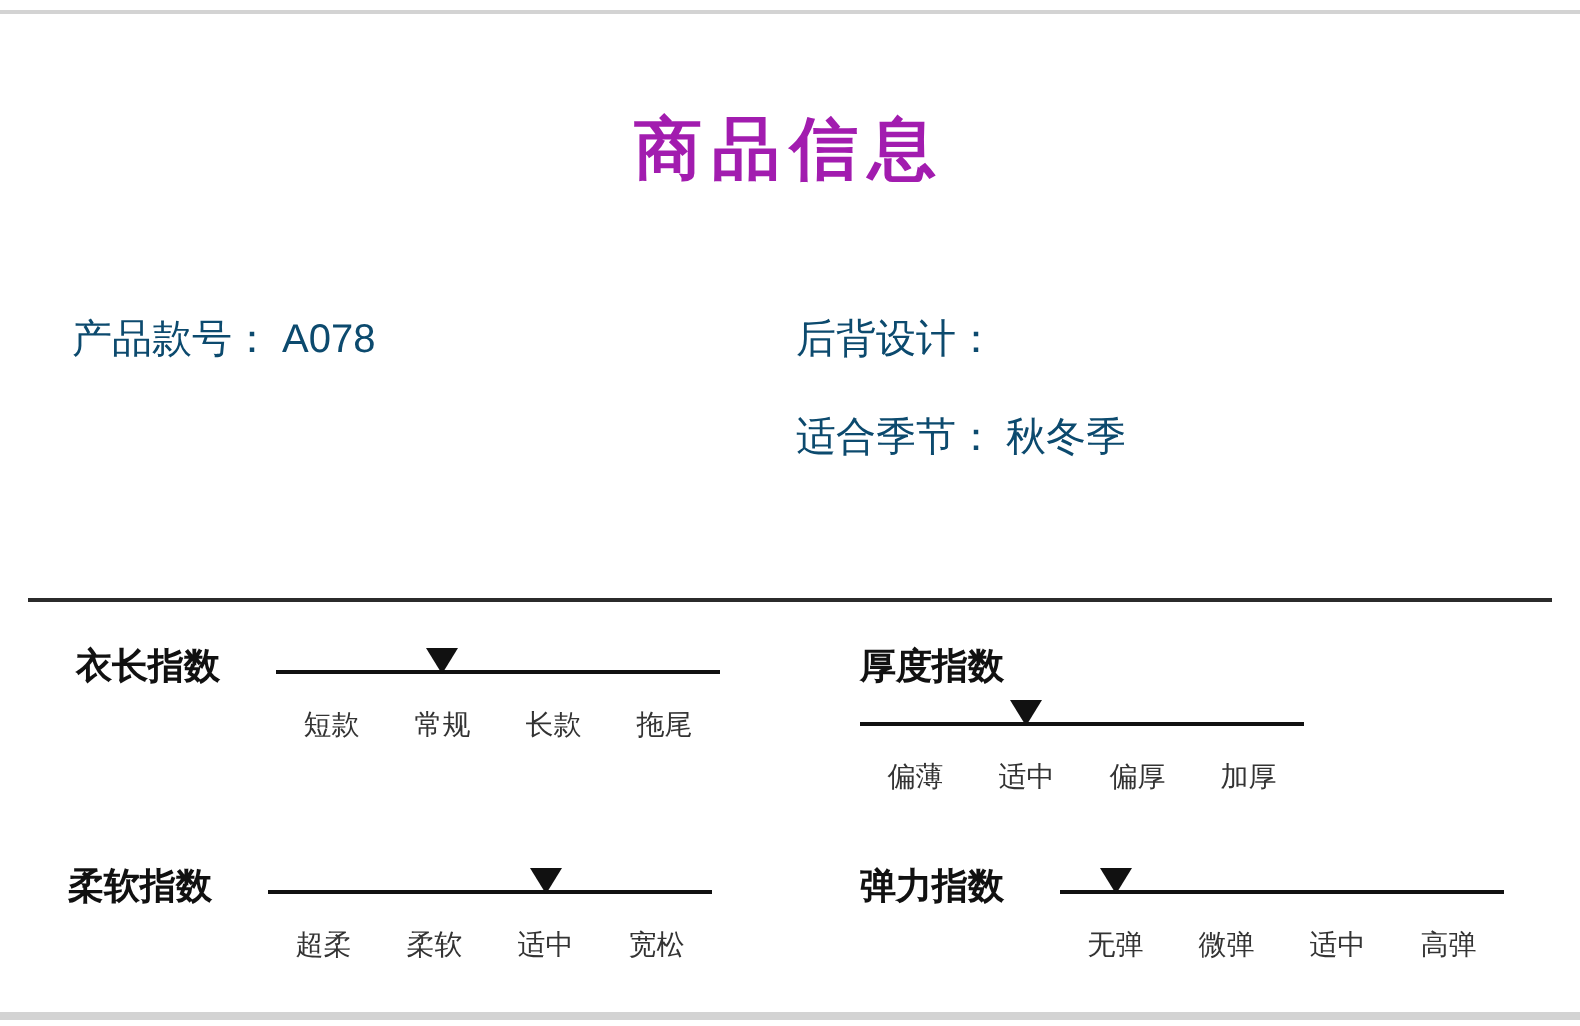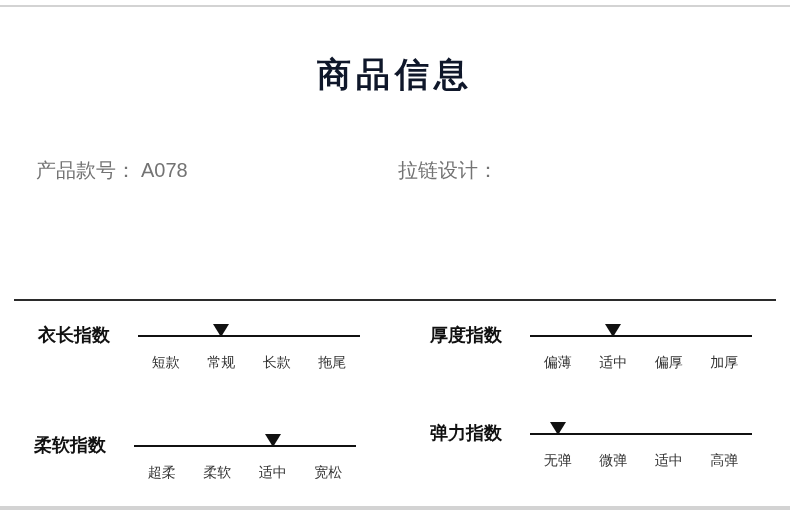--- a/index.html
+++ b/index.html
@@ -19,30 +19,30 @@
 
   .page-title {
     position: absolute;
     top: 52px;
     left: 0;
     width: 100%;
     text-align: center;
     font-size: 34px;
     font-weight: bold;
     letter-spacing: 5px;
-    color: #0f172a;
+    color: #a21caf;
   }
 
   .attr-col {
     position: absolute;
     display: flex;
     flex-direction: column;
     gap: 22px;
     font-size: 20px;
-    color: #737373;
+    color: #0c4a6e;
   }
   .attr-col.left  { left: 36px;  top: 157px; }
   .attr-col.right { left: 398px; top: 157px; }
   .attr-row { display: flex; line-height: 27px; white-space: nowrap; }
   .attr-label { margin-right: 5px; }
 
   .divider {
     position: absolute;
     top: 299px;
     left: 14px;
@@ -51,20 +51,21 @@
   }
 
   .index-block { position: absolute; display: flex; }
   .index-title {
     font-size: 18px;
     font-weight: bold;
     color: #111111;
     line-height: 26px;
     white-space: nowrap;
     margin-right: 28px;
+    font-family: Liberation Mono, monospace;
   }
   .scale { position: relative; width: 222px; padding-top: 13px; }
   .scale-line { border-top: 2px solid #111111; }
   .marker {
     position: absolute;
     top: 2px;
     width: 0;
     height: 0;
     border-left: 8px solid transparent;
     border-right: 8px solid transparent;
@@ -91,41 +92,45 @@
   <div class="attr-row">
     <span class="attr-label">产品款号：</span>
     <span class="attr-value">A078</span>
   </div>
   <div class="attr-row">
   </div>
 </div>
 
 <div class="attr-col right">
   <div class="attr-row">
-    <span class="attr-label">拉链设计：</span>
+    <span class="attr-label">后背设计：</span>
+  </div>
+  <div class="attr-row">
+    <span class="attr-label">适合季节：</span>
+    <span class="attr-value">秋冬季</span>
   </div>
 </div>
 
 <div class="divider"></div>
 
 <div class="index-block" style="left:38px; top:322px;">
   <span class="index-title">衣长指数</span>
   <div class="scale">
     <div class="marker" style="left: 37.5%;"></div>
     <div class="scale-line"></div>
     <div class="scale-labels">
       <span>短款</span>
       <span>常规</span>
       <span>长款</span>
       <span>拖尾</span>
     </div>
   </div>
 </div>
 
-<div class="index-block" style="left:430px; top:322px;">
+<div class="index-block" style="left:430px; top:322px;flex-direction:column;">
   <span class="index-title">厚度指数</span>
   <div class="scale">
     <div class="marker" style="left: 37.5%;"></div>
     <div class="scale-line"></div>
     <div class="scale-labels">
       <span>偏薄</span>
       <span>适中</span>
       <span>偏厚</span>
       <span>加厚</span>
     </div>
@@ -139,21 +144,21 @@
     <div class="scale-line"></div>
     <div class="scale-labels">
       <span>超柔</span>
       <span>柔软</span>
       <span>适中</span>
       <span>宽松</span>
     </div>
   </div>
 </div>
 
-<div class="index-block" style="left:430px; top:420px;">
+<div class="index-block" style="left:430px; top:432px;">
   <span class="index-title">弹力指数</span>
   <div class="scale">
     <div class="marker" style="left: 12.5%;"></div>
     <div class="scale-line"></div>
     <div class="scale-labels">
       <span>无弹</span>
       <span>微弹</span>
       <span>适中</span>
       <span>高弹</span>
     </div>

